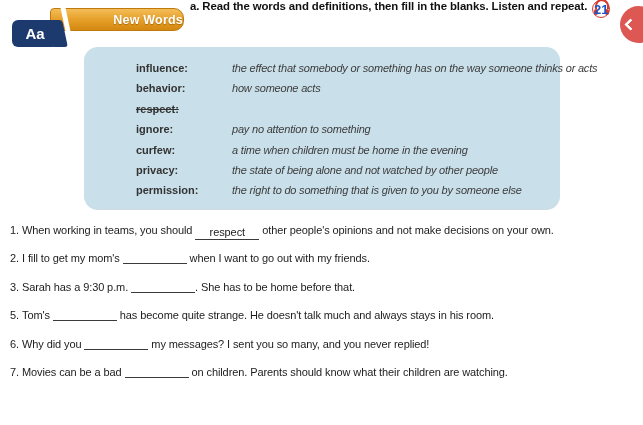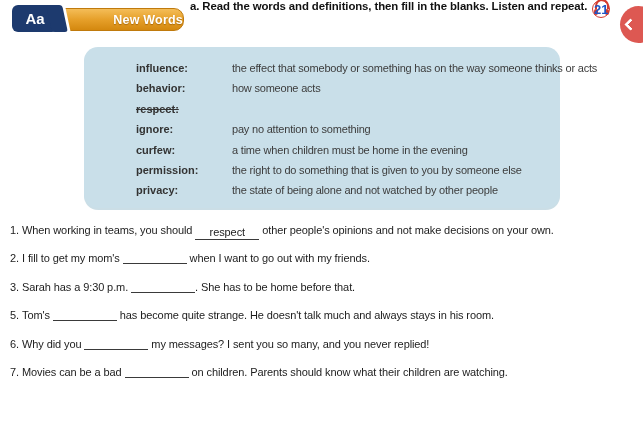--- a/index.html
+++ b/index.html
@@ -27,21 +27,21 @@
   .ribbon-label {
     color: #fff; font-weight: bold; font-size: 12.5px;
     text-shadow: 0 1px 1px rgba(140, 85, 0, 0.65);
     letter-spacing: 0.2px;
   }
   .slash {
     position: absolute; left: 63px; top: 6px; width: 5px; height: 27px;
     background: #ffffff; transform: skewX(12deg); z-index: 2;
   }
   .badge {
-    position: absolute; left: 12px; top: 5px; width: 46px; height: 27px;
+    position: absolute; left: 12px; top: 20px; width: 46px; height: 27px;
     background: #1d3a6e; border-radius: 6px; z-index: 3;
     display: flex; align-items: center; justify-content: center;
     color: #fff; font-weight: bold; font-size: 15px;
   }
   .badge::after {
     content: ""; position: absolute; right: -7px; top: 0;
     width: 16px; height: 100%; background: #1d3a6e;
     transform: skewX(12deg); border-radius: 3px; z-index: -1;
   }
 
@@ -83,21 +83,21 @@
 
   
   .defbox {
     position: absolute; left: 84px; top: 47px; width: 476px; height: 161px;
     background: #c9dfe9; border-radius: 14px;
     padding: 11px 8px 0 12px;
     box-shadow: 0 2px 0 rgba(160, 195, 210, 0.55);
   }
   .def-row { display: flex; line-height: 20.4px; font-size: 11px; white-space: nowrap; padding-left: 40px; }
   .def-word { width: 96px; flex: none; font-weight: bold; color: #333; }
-  .def-text { color: #3c3c3c; letter-spacing: -0.2px; }
+  .def-text { color: #3c3c3c; letter-spacing: -0.2px; font-style: italic; }
   .struck { text-decoration: line-through; text-decoration-thickness: 1.2px; }
 
   
   .questions { position: absolute; left: 10px; top: 216px; width: 632px; }
   .q-row { white-space: nowrap; font-size: 11px; color: #1c1c1c; line-height: 28.4px; letter-spacing: -0.1px; }
   .q-num { margin-right: 3px; }
   .blank {
     display: inline-block; min-width: 64px; height: 15px;
     border-bottom: 1.2px solid #3a3a3a;
     text-align: center; line-height: 15px; padding: 0 3px;
@@ -140,26 +140,26 @@
   </div>
   <div class="def-row">
     <span class="def-word">ignore:</span>
     <span class="def-text">pay no attention to something</span>
   </div>
   <div class="def-row">
     <span class="def-word">curfew:</span>
     <span class="def-text">a time when children must be home in the evening</span>
   </div>
   <div class="def-row">
+    <span class="def-word">privacy:</span>
+    <span class="def-text">the state of being alone and not watched by other people</span>
+  </div>
+  <div class="def-row">
     <span class="def-word">permission:</span>
     <span class="def-text">the right to do something that is given to you by someone else</span>
-  </div>
-  <div class="def-row">
-    <span class="def-word">privacy:</span>
-    <span class="def-text">the state of being alone and not watched by other people</span>
   </div>
 </div>
 
 <div class="questions">
   <div class="q-row"><span class="q-num">1.</span><span>When working in teams, you should </span><span class="blank">respect</span><span> other people's opinions and not make decisions on your own.</span></div>
   <div class="q-row"><span class="q-num">2.</span><span>I fill to get my mom's </span><span class="blank"></span><span> when I want to go out with my friends.</span></div>
   <div class="q-row"><span class="q-num">3.</span><span>Sarah has a 9:30 p.m. </span><span class="blank"></span><span>. She has to be home before that.</span></div>
   <div class="q-row"><span class="q-num">5.</span><span>Tom's </span><span class="blank"></span><span> has become quite strange. He doesn't talk much and always stays in his room.</span></div>
   <div class="q-row"><span class="q-num">6.</span><span>Why did you </span><span class="blank"></span><span> my messages? I sent you so many, and you never replied!</span></div>
   <div class="q-row"><span class="q-num">7.</span><span>Movies can be a bad </span><span class="blank"></span><span> on children. Parents should know what their children are watching.</span></div>

